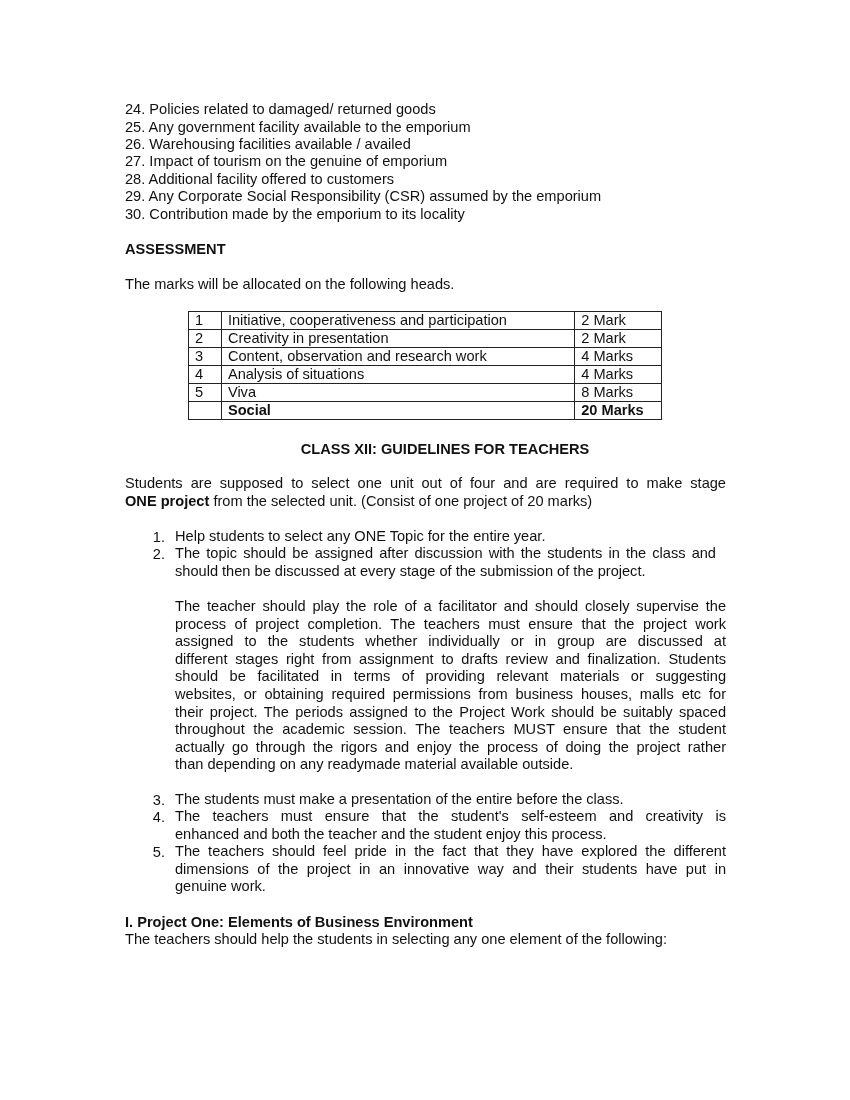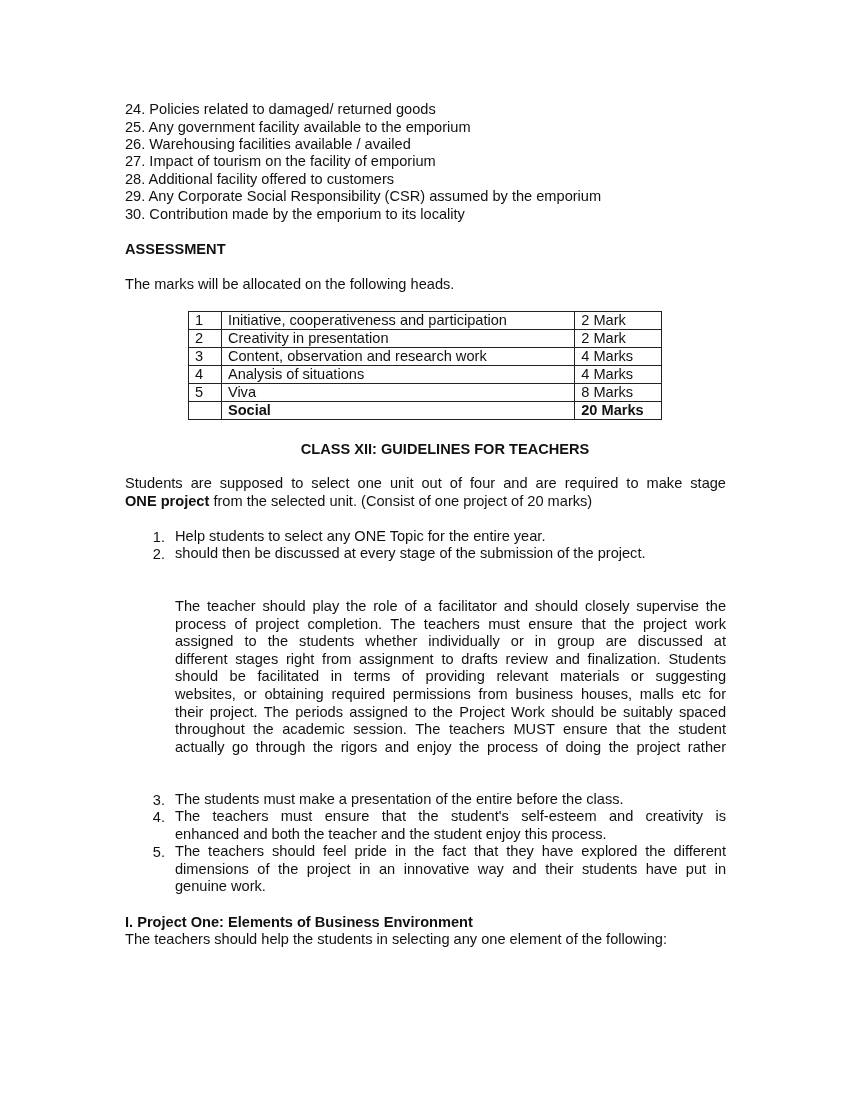--- a/index.html
+++ b/index.html
@@ -18,21 +18,21 @@
   table.marks td.c3 { width: 74px; margin-left: 36px; }
   .num { position: absolute; width: 20px; text-align: right; }
 </style>
 </head>
 <body>
 
 <div>
   <div class="line" style="top:100px"><span>24.</span> <span>Policies related to damaged/ returned goods</span></div>
   <div class="line" style="top:118px"><span>25.</span> <span>Any government facility available to the emporium</span></div>
   <div class="line" style="top:135px"><span>26.</span> <span>Warehousing facilities available / availed</span></div>
-  <div class="line" style="top:152px"><span>27.</span> <span>Impact of tourism on the facility of emporium</span></div>
+  <div class="line" style="top:152px"><span>27.</span> <span>Impact of tourism on the genuine of emporium</span></div>
   <div class="line" style="top:170px"><span>28.</span> <span>Additional facility offered to customers</span></div>
   <div class="line" style="top:187px"><span>29.</span> <span>Any Corporate Social Responsibility (CSR) assumed by the emporium</span></div>
   <div class="line" style="top:205px"><span>30.</span> <span>Contribution made by the emporium to its locality</span></div>
 </div>
 
 <div class="line bold" style="top:240px">ASSESSMENT</div>
 <div class="line" style="top:275px">The marks will be allocated on the following heads.</div>
 
 <table class="marks">
   <tbody>
@@ -76,33 +76,35 @@
   <span class="row last"><b>ONE project</b><span> from the selected unit. (Consist of one project of 20 marks)</span></span>
 </div>
 
 <div class="num" style="top:528px; left:145px; line-height:18px;">1.</div>
 <div class="para" style="top:528px; left:175px; width:551px;">
   <span class="row last">Help students to select any ONE Topic for the entire year.</span>
 </div>
 
 <div class="num" style="top:545px; left:145px; line-height:18px;">2.</div>
 <div class="para" style="top:545px; left:175px; width:541px;">
+  <span class="row">The topic should be assigned after discussion with the students in the class and</span>
   <span class="row last">should then be discussed at every stage of the submission of the project.</span>
 </div>
 
 <div class="para" style="top:598px; left:175px; width:551px;">
   <span class="row">The teacher should play the role of a facilitator and should closely supervise the</span>
   <span class="row">process of project completion. The teachers must ensure that the project work</span>
   <span class="row">assigned to the students whether individually or in group are discussed at</span>
   <span class="row">different stages right from assignment to drafts review and finalization. Students</span>
   <span class="row">should be facilitated in terms of providing relevant materials or suggesting</span>
   <span class="row">websites, or obtaining required permissions from business houses, malls etc for</span>
   <span class="row">their project. The periods assigned to the Project Work should be suitably spaced</span>
   <span class="row">throughout the academic session. The teachers MUST ensure that the student</span>
   <span class="row">actually go through the rigors and enjoy the process of doing the project rather</span>
+  <span class="row last">than depending on any readymade material available outside.</span>
 </div>
 
 <div class="num" style="top:791px; left:145px; line-height:18px;">3.</div>
 <div class="para" style="top:791px; left:175px; width:551px;">
   <span class="row last">The students must make a presentation of the entire before the class.</span>
 </div>
 
 <div class="num" style="top:808px; left:145px; line-height:18px;">4.</div>
 <div class="para" style="top:808px; left:175px; width:551px;">
   <span class="row">The teachers must ensure that the student's self-esteem and creativity is</span>

